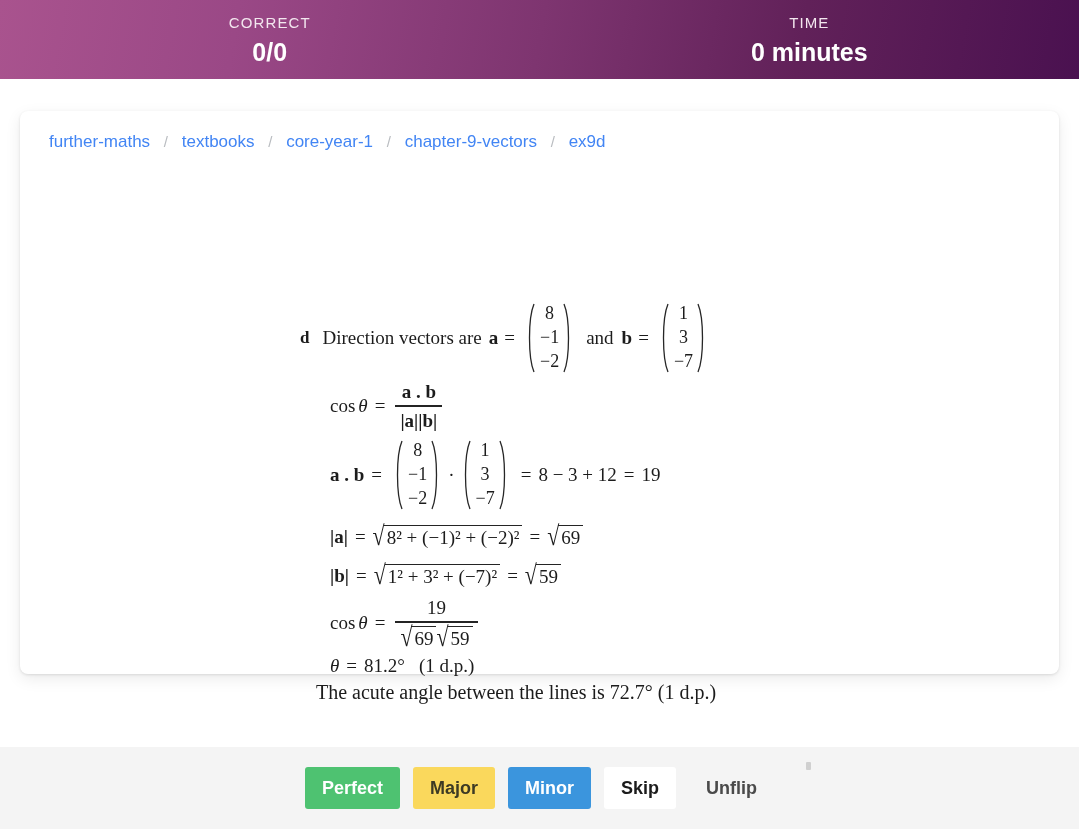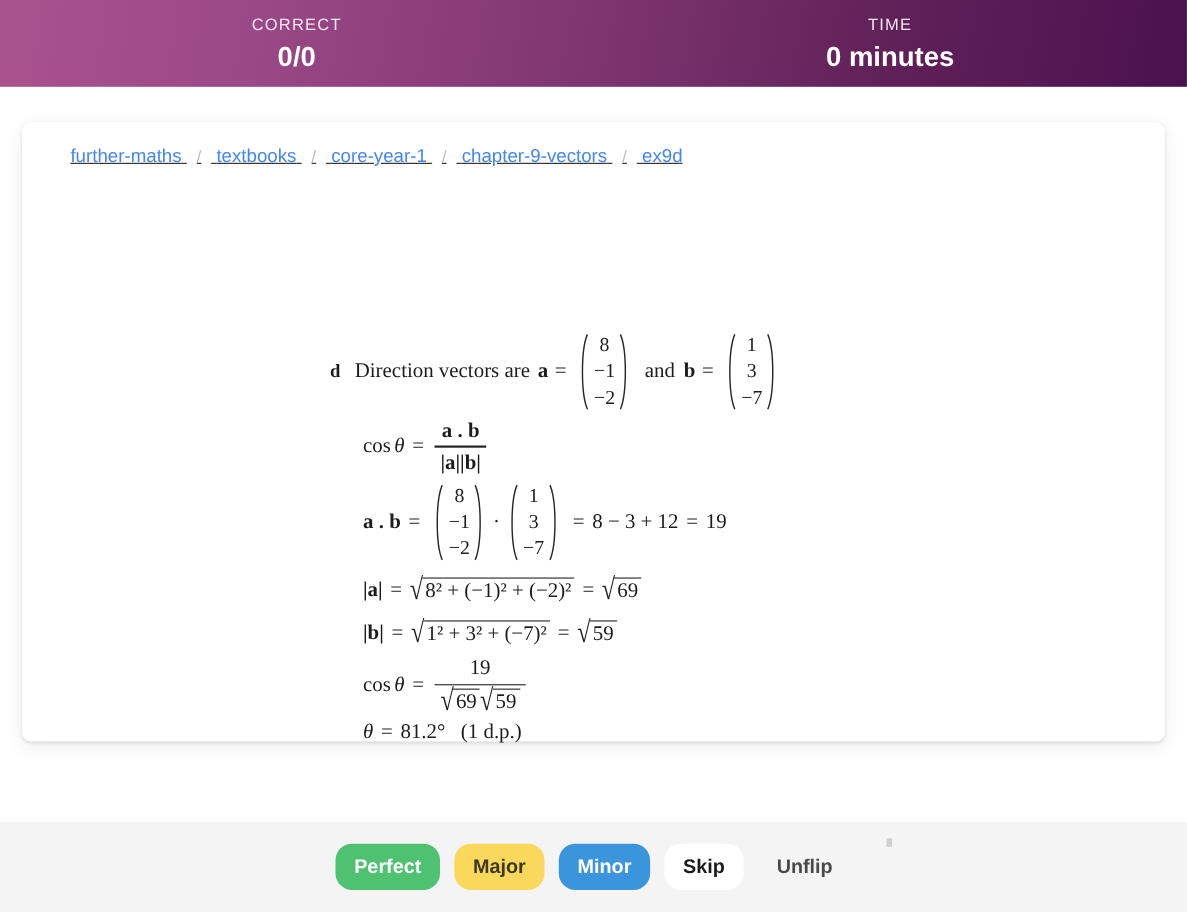--- a/index.html
+++ b/index.html
@@ -73,26 +73,25 @@
     width: 1039px;
     height: 563px;
     box-sizing: border-box;
     background: #ffffff;
     border-radius: 8px;
     box-shadow: 0 1px 3px rgba(0,0,0,0.11), 0 5px 16px rgba(0,0,0,0.08);
   }
 
   .breadcrumb {
     position: absolute;
-    left: 44px;
+    left: 29px;
     top: 22px;
     font-size: 17px;
     line-height: 1;
     white-space: nowrap;
-    text-decoration: underline;
   }
   .crumb {
     color: #4285f4;
     text-decoration: none;
     cursor: pointer;
   }
   .crumb-sep {
     color: #b9bcc0;
     padding: 0 9px;
     font-size: 15px;
@@ -213,21 +212,21 @@
   .footer {
     height: 82px;
     background: #f4f4f4;
     display: flex;
     align-items: center;
     justify-content: center;
     gap: 13px;
   }
   .btn {
     border: none;
-    border-radius: 15px;
+    border-radius: 3px;
     padding: 0 17px;
     height: 42px;
     font-family: "Liberation Sans", sans-serif;
     font-size: 18px;
     font-weight: 700;
     line-height: 42px;
     cursor: pointer;
     white-space: nowrap;
   }
   .btn-perfect { background: #4ec271; color: #ffffff; }
@@ -413,20 +412,21 @@
         </span>
       </div>
 
       <div class="ln eqline" style="margin-left:30px; height:31px;">
         <span class="ital">θ</span>
         <span style="margin:0 7px;">=</span>
         <span>81.2°</span>
         <span style="margin-left:14px;">(1 d.p.)</span>
       </div>
 
+      <div class="ln" style="margin-left:16px; font-size:20px;">The acute angle between the lines is 72.7° (1 d.p.)</div>
 
     </div>
 
     <div class="scan-speck"></div>
   </div>
 </div>
 
 <div class="footer">
   <button class="btn btn-perfect">Perfect</button>
   <button class="btn btn-major">Major</button>

